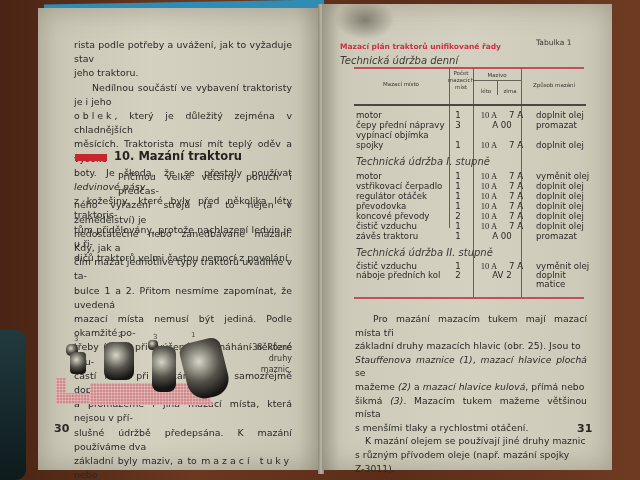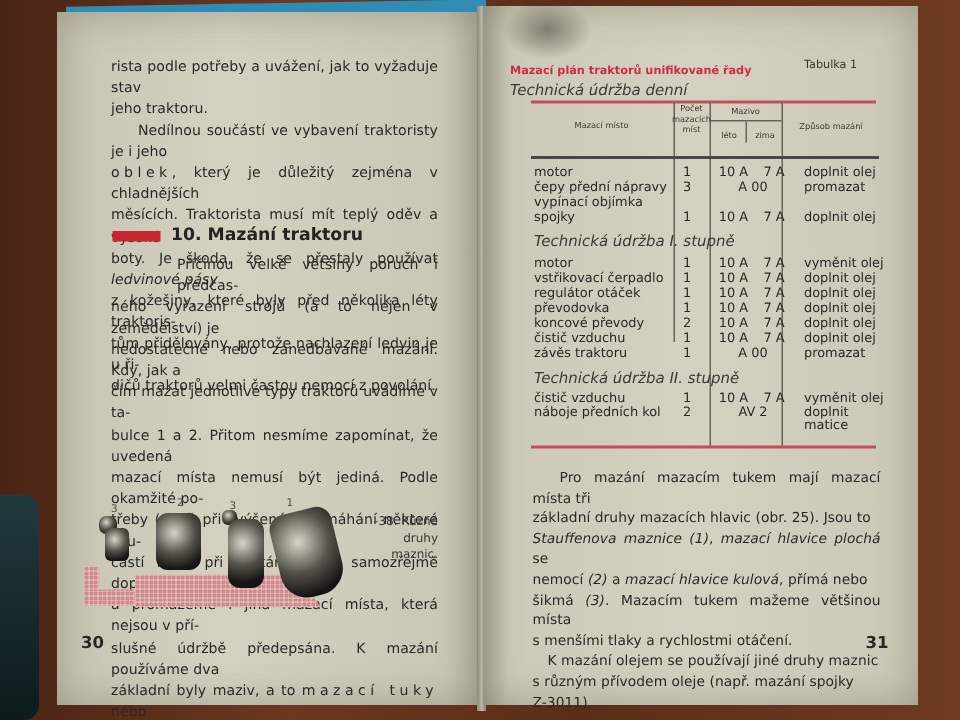--- a/index.html
+++ b/index.html
@@ -61,21 +61,21 @@
     .sect { position:absolute; font-style:italic; font-size:10px; color:#3b3935; }
     .rule-red { position:absolute; height:2px; background:#c0505a; }
     .rule-dark { position:absolute; height:2px; background:#4a4844; }
     .vline { position:absolute; width:1px; background:#66635a; }
     .hline { position:absolute; height:1px; background:#66635a; }
     .th { position:absolute; font-size:5.5px; color:#3a3732; text-align:center; }
     .row { position:absolute; left:356px; width:240px; height:10px; font-size:8.6px; color:#2a2826; }
     .row span { position:absolute; white-space:nowrap; }
     .c-name { left:0; }
     .c-n { left:96px; width:12px; text-align:center; }
-    .c-l { left:120px; width:26px; text-align:center; }
+    .c-l { left:120px; width:26px; text-align:center;font-family:Liberation Serif, serif; }
     .c-z { left:148px; width:24px; text-align:center; }
     .c-m { left:120px; width:52px; text-align:center; }
     .c-how { left:180px; }
   </style>
 </head>
 <body>
 
 <div class="wood"></div>
 <div class="blue-cover"></div>
 
@@ -255,21 +255,21 @@
 <div class="row" style="top:279px;">
   <span class="c-how">matice</span>
 </div>
 
 <div class="rule-red" style="left:354px;top:297px;width:230px;"></div>
 
 <div class="text" style="left:355px;top:312px;width:232px;font-size:9.2px;line-height:13.6px;">
   <p class="indent">Pro mazání mazacím tukem mají mazací místa tři</p>
   <p>základní druhy mazacích hlavic (obr. 25). Jsou to</p>
   <p><i>Stauffenova maznice (1)</i><span>, </span><i>mazací hlavice plochá</i><span> se</span></p>
-  <p><span>nemocí </span><i>(2)</i><span> a </span><i>mazací hlavice kulová</i><span>, přímá nebo</span></p>
+  <p><span>mažeme </span><i>(2)</i><span> a </span><i>mazací hlavice kulová</i><span>, přímá nebo</span></p>
   <p><span>šikmá </span><i>(3)</i><span>. Mazacím tukem mažeme většinou místa</span></p>
   <p>s menšími tlaky a rychlostmi otáčení.</p>
   <p class="indent" style="text-indent:10px;">K mazání olejem se používají jiné druhy maznic</p>
   <p>s různým přívodem oleje (např. mazání spojky</p>
   <p>Z-3011).</p>
 </div>
 
 <div class="page-num" style="left:577px;top:422px;">31</div>
 
 </body></html>

